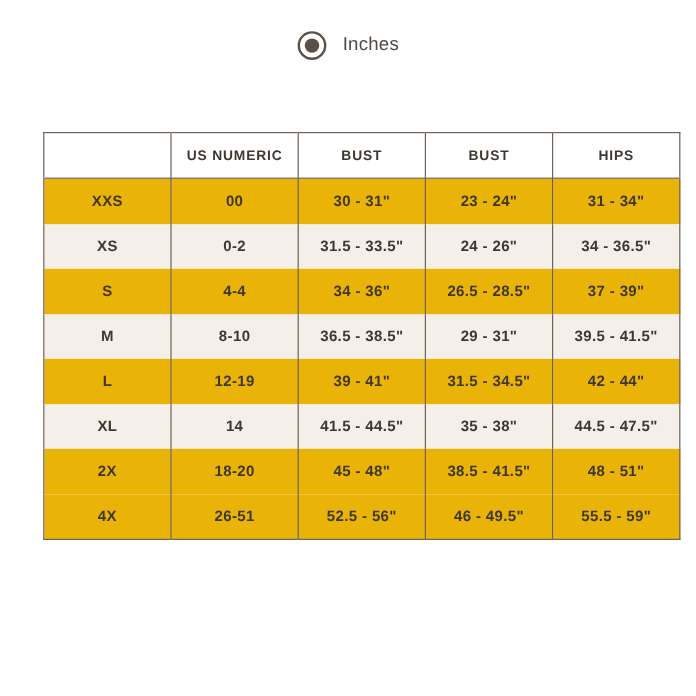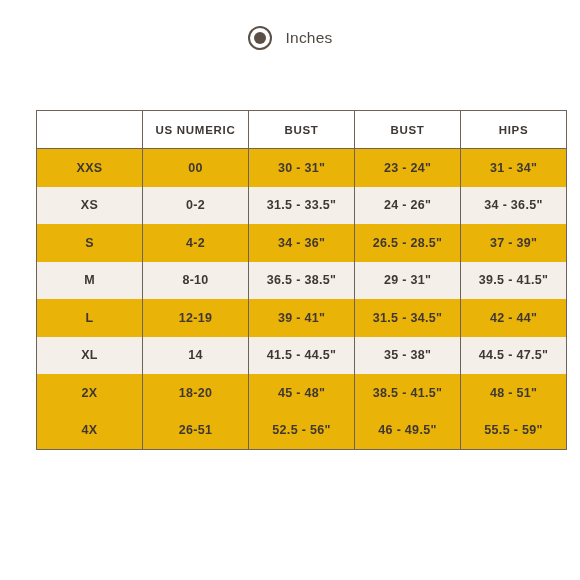--- a/index.html
+++ b/index.html
@@ -151,21 +151,21 @@
       </tr>
       <tr class="alt">
         <td class="cell-size">XS</td>
         <td>0-2</td>
         <td>31.5 - 33.5"</td>
         <td>24 - 26"</td>
         <td>34 - 36.5"</td>
       </tr>
       <tr>
         <td class="cell-size">S</td>
-        <td>4-2</td>
+        <td>4-4</td>
         <td>34 - 36"</td>
         <td>26.5 - 28.5"</td>
         <td>37 - 39"</td>
       </tr>
       <tr class="alt">
         <td class="cell-size">M</td>
         <td>8-10</td>
         <td>36.5 - 38.5"</td>
         <td>29 - 31"</td>
         <td>39.5 - 41.5"</td>

